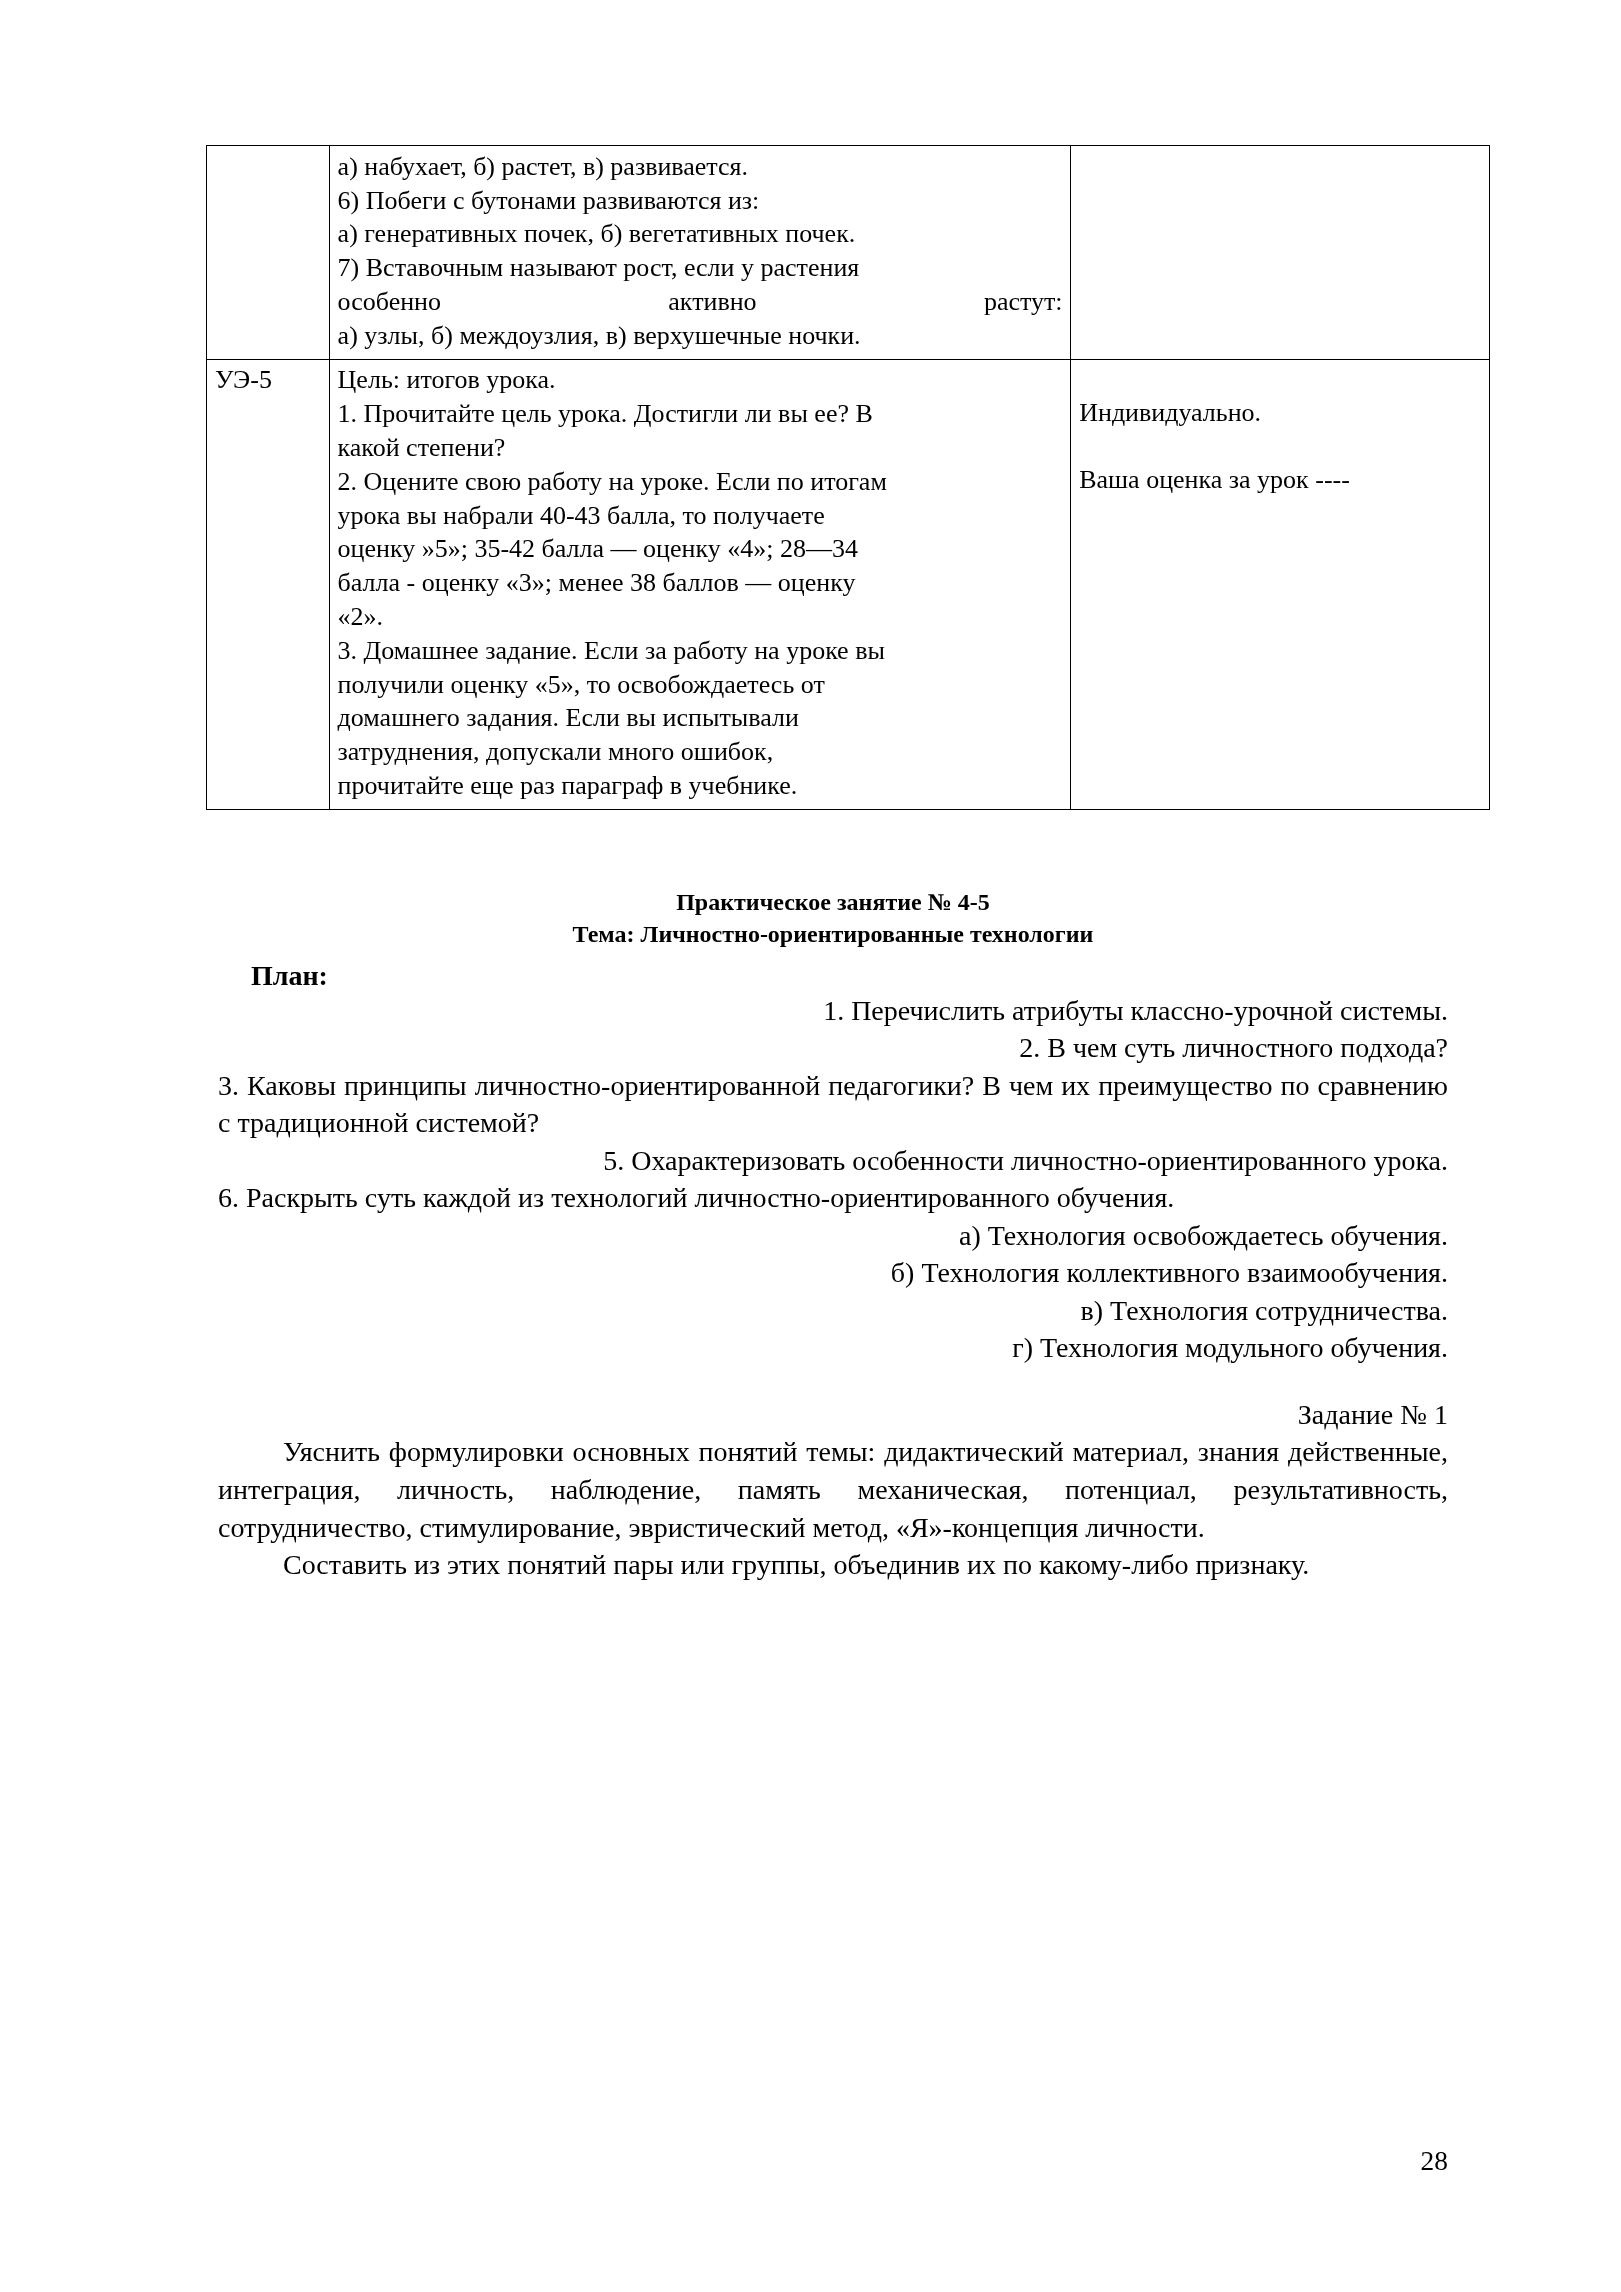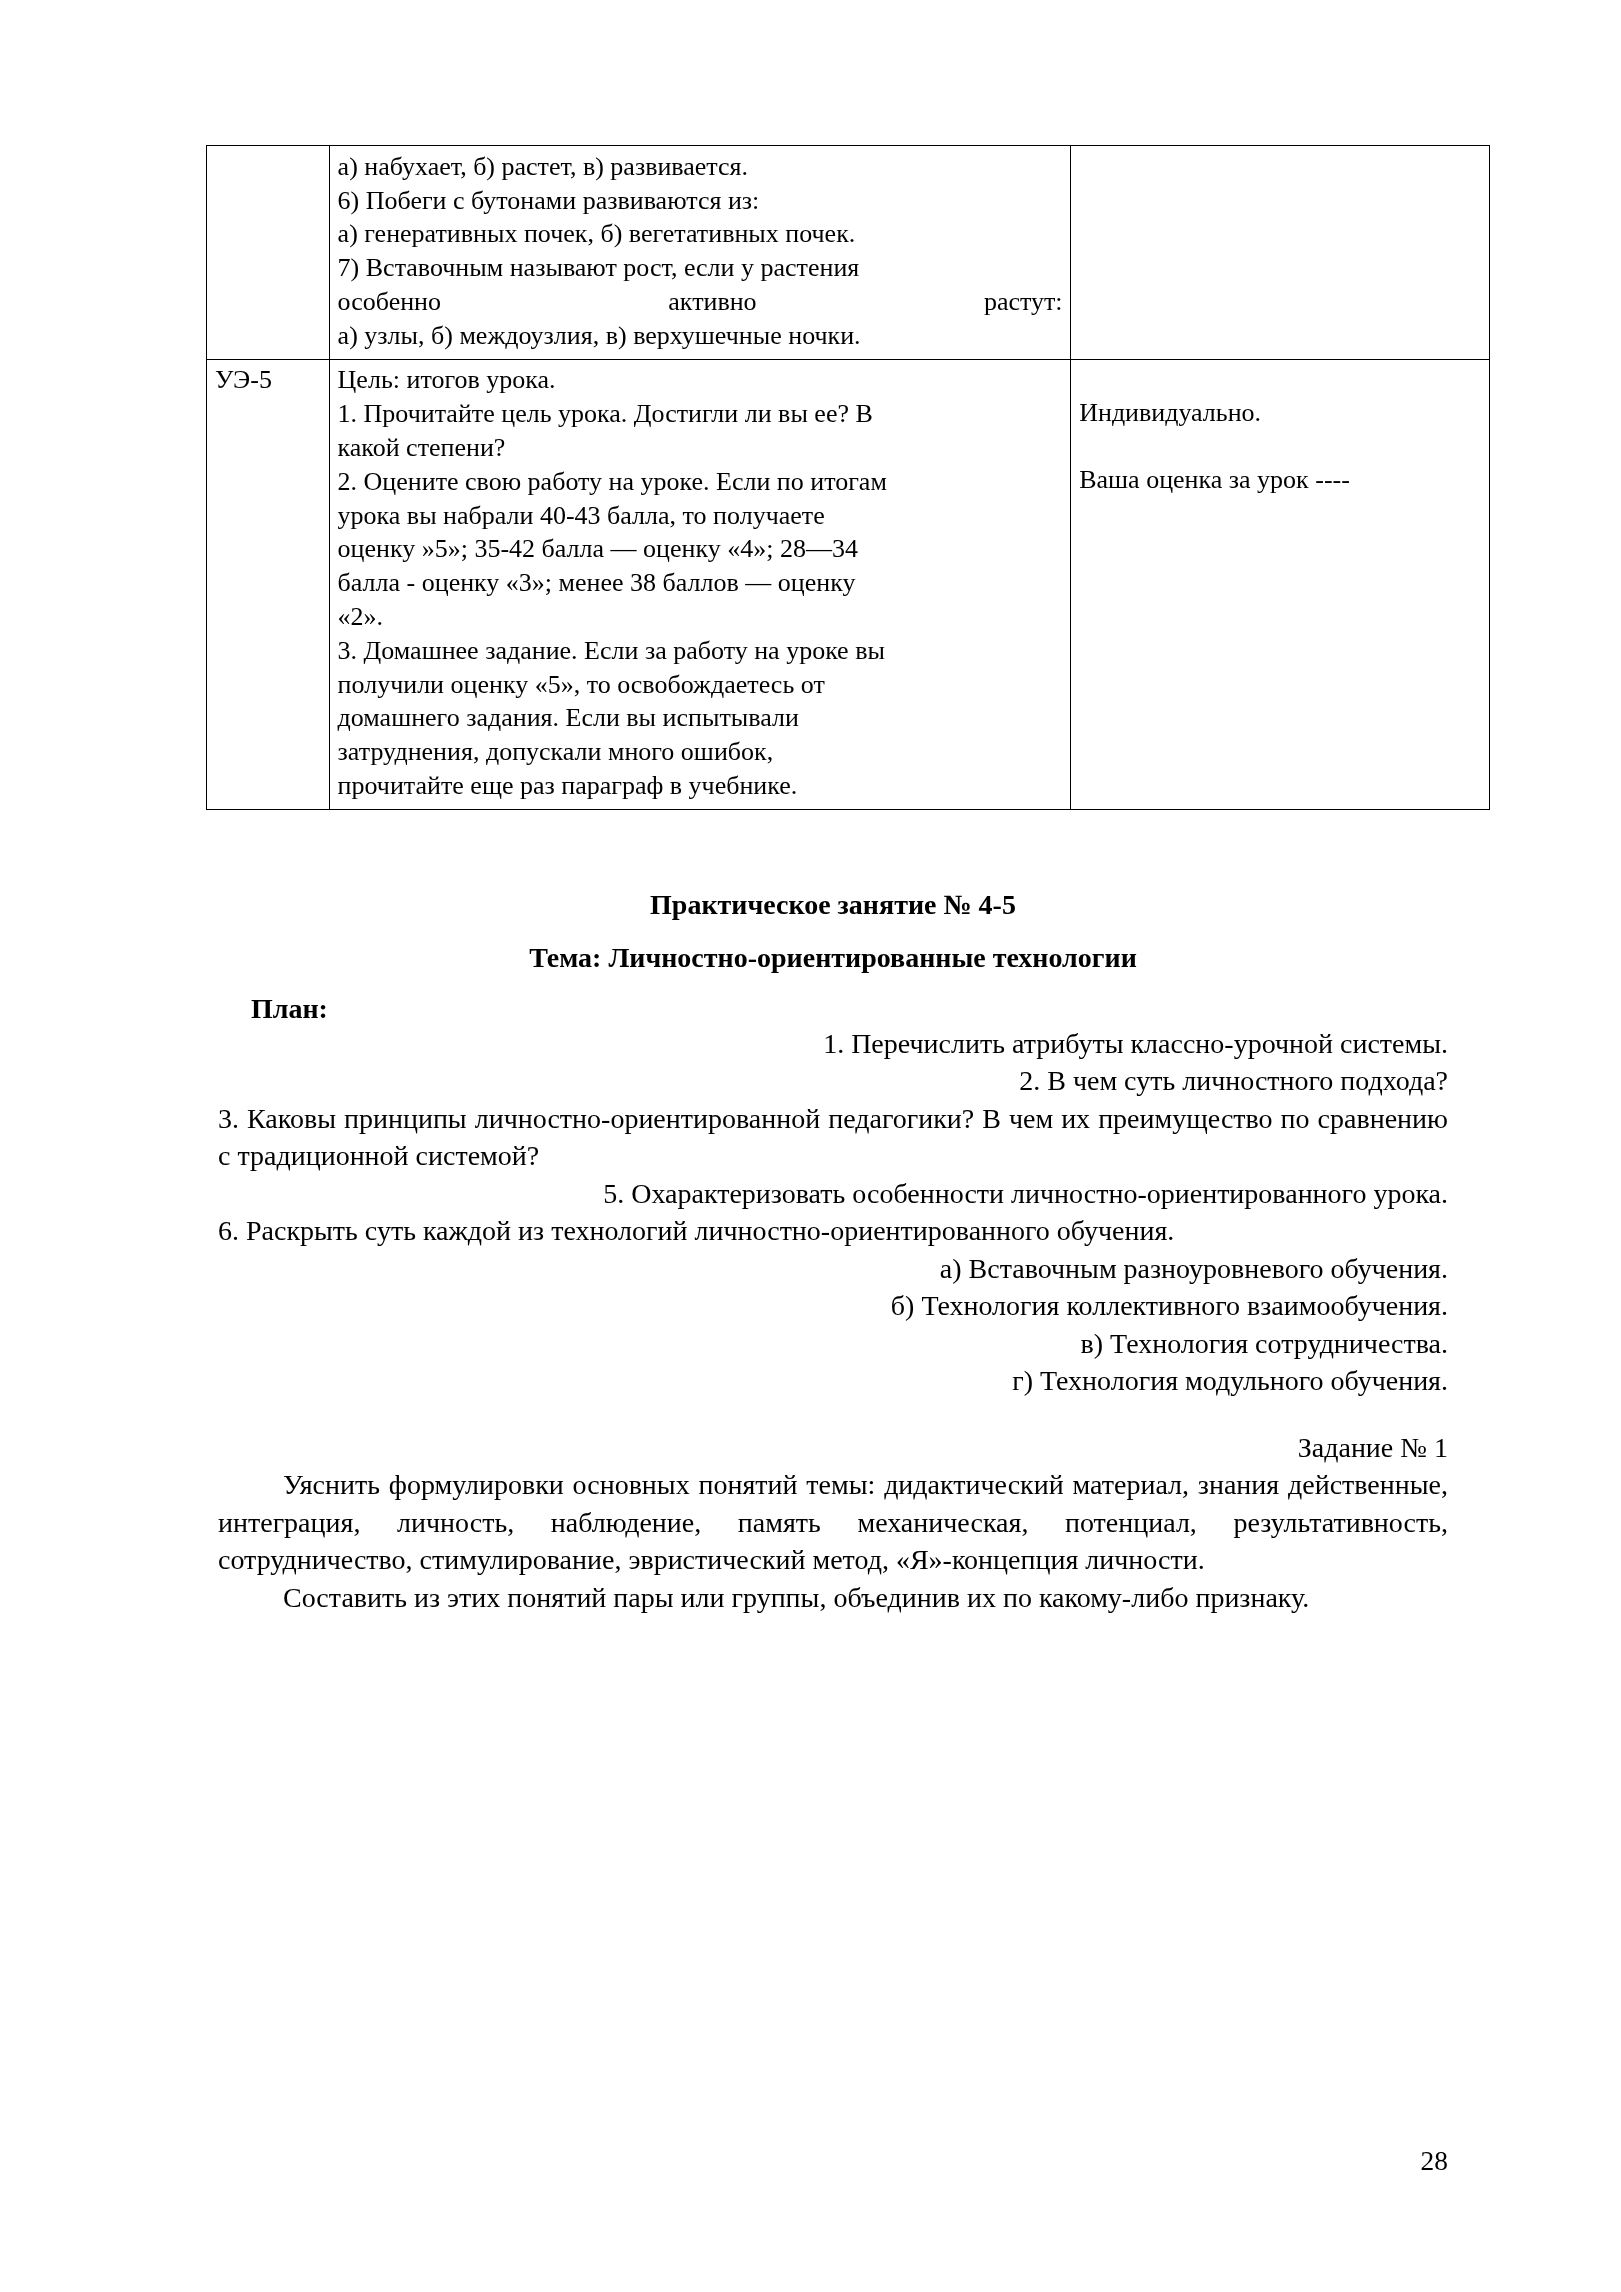--- a/index.html
+++ b/index.html
@@ -46,24 +46,24 @@
     display: flex;
     justify-content: space-between;
     white-space: nowrap;
   }
 
   
   .section {
     margin-top: 76px;
   }
   h1.title, h2.subtitle {
-    font-size: 28px;
+    font-size: 24px;
     font-weight: bold;
     text-align: center;
-    margin: 16px;
+    margin: 0;
     line-height: 1.34;
   }
   .plan-head {
     font-size: 28px;
     font-weight: bold;
     margin: 9.8px 0 0 33px;
   }
   p.para {
     font-size: 28px;
     line-height: 1.34;
@@ -140,21 +140,21 @@
     <h1 class="title">Практическое занятие № 4-5</h1>
     <h2 class="subtitle">Тема: Личностно-ориентированные технологии</h2>
 
     <div class="plan-head">План:</div>
 
     <p class="para nojust">1. Перечислить атрибуты классно-урочной системы.</p>
     <p class="para nojust">2. В чем суть личностного подхода?</p>
     <p class="para">3.  Каковы  принципы  личностно-ориентированной  педагогики?  В  чем  их преимущество по сравнению с традиционной системой?</p>
     <p class="para nojust">5. Охарактеризовать особенности личностно-ориентированного урока.</p>
     <p class="para">6. Раскрыть   суть   каждой   из   технологий   личностно-ориентированного обучения.</p>
-    <p class="para nojust">а) Вставочным разноуровневого обучения.</p>
+    <p class="para nojust">а) Технология освобождаетесь обучения.</p>
     <p class="para nojust">б) Технология коллективного взаимообучения.</p>
     <p class="para nojust">в) Технология сотрудничества.</p>
     <p class="para nojust">г) Технология модульного обучения.</p>
 
 
     <div class="gap"></div>
 
     <p class="para nojust">Задание № 1</p>
     <p class="para indent">Уяснить   формулировки   основных   понятий   темы:   дидактический материал,  знания  действенные,  интеграция,  личность,  наблюдение,  память механическая,       потенциал,       результативность,       сотрудничество, стимулирование, эвристический метод, «Я»-концепция личности.</p>
     <p class="para indent">Составить из этих понятий пары или группы, объединив их по какому-либо признаку.</p>

